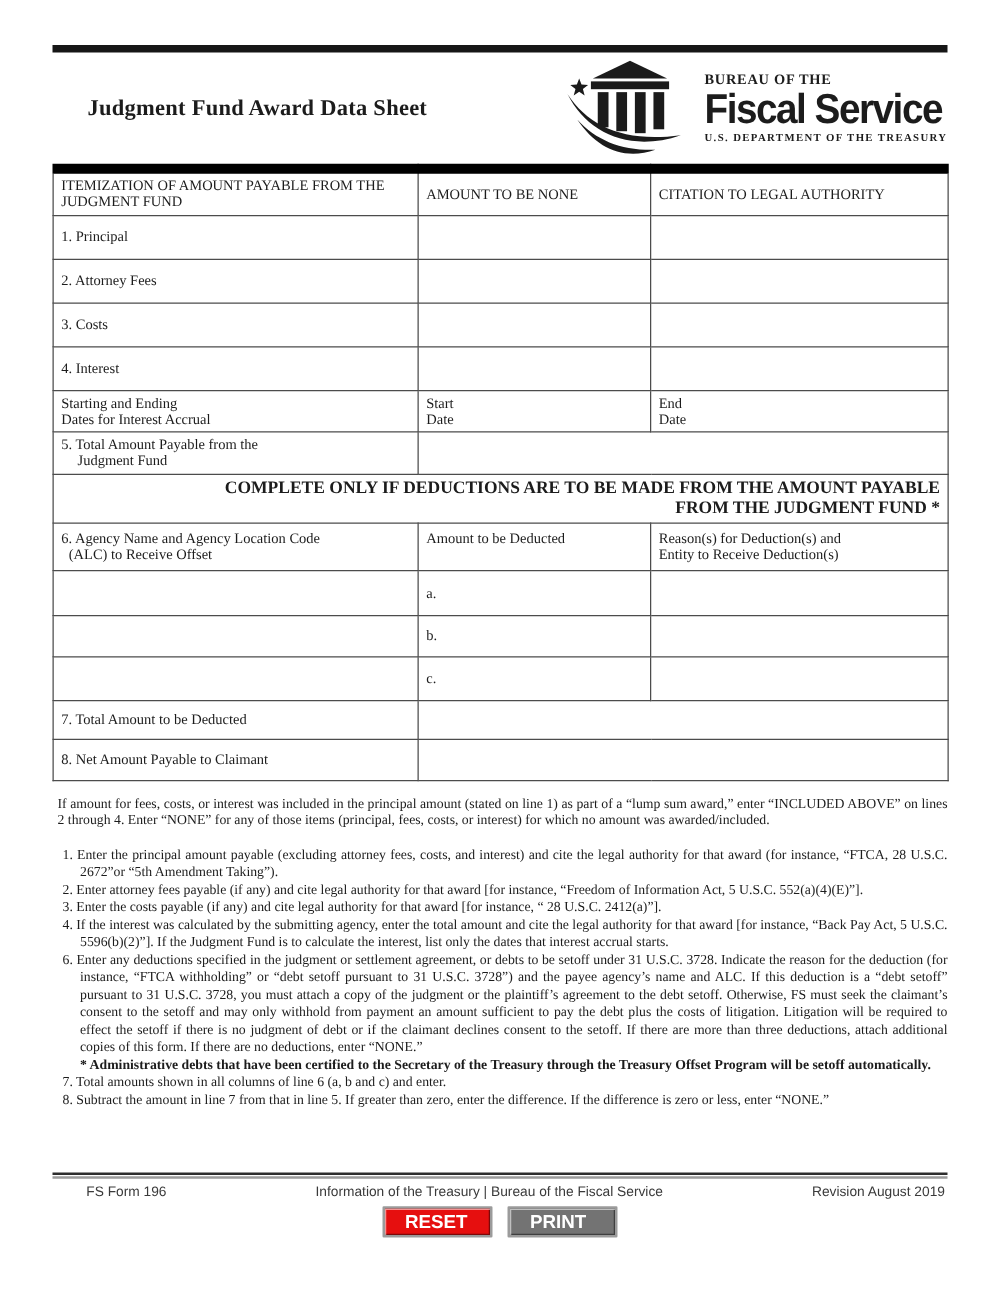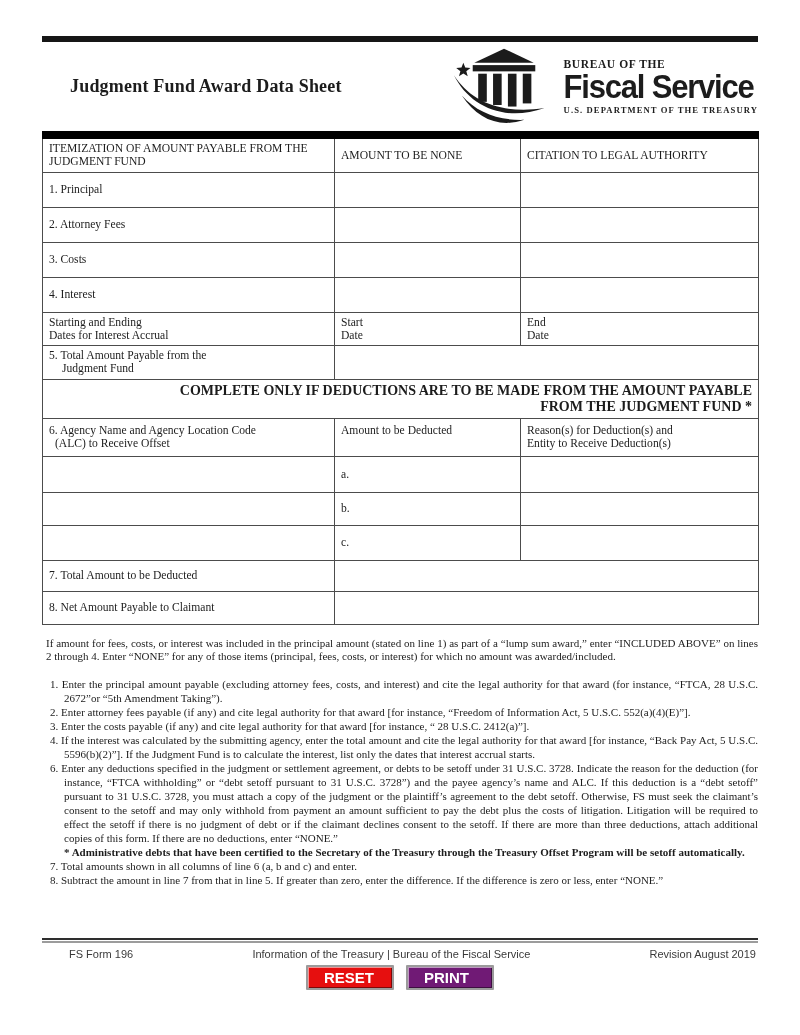--- a/index.html
+++ b/index.html
@@ -191,16 +191,16 @@
     <div class="d1"></div>
       <div class="d2"></div>
   </div>
   <div class="footer-row">
     <span class="left">FS Form 196</span>
     <span>Information of the Treasury | Bureau of the Fiscal Service</span>
     <span class="right">Revision August 2019</span>
   </div>
   <div class="btn-row">
     <button class="btn" style="background: rgb(230, 15, 15);">RESET</button>
-    <button class="btn" style="background: #701a75;">PRINT</button>
+    <button class="btn" style="background: #737373;">PRINT</button>
   </div>
 
 </div>
 
 </body></html>

